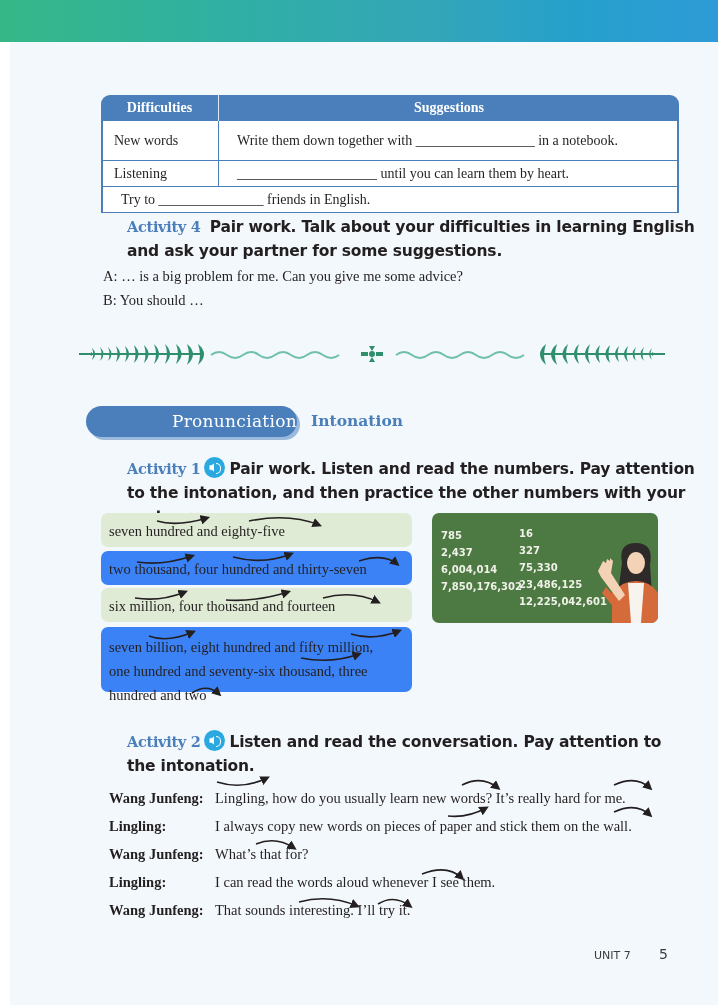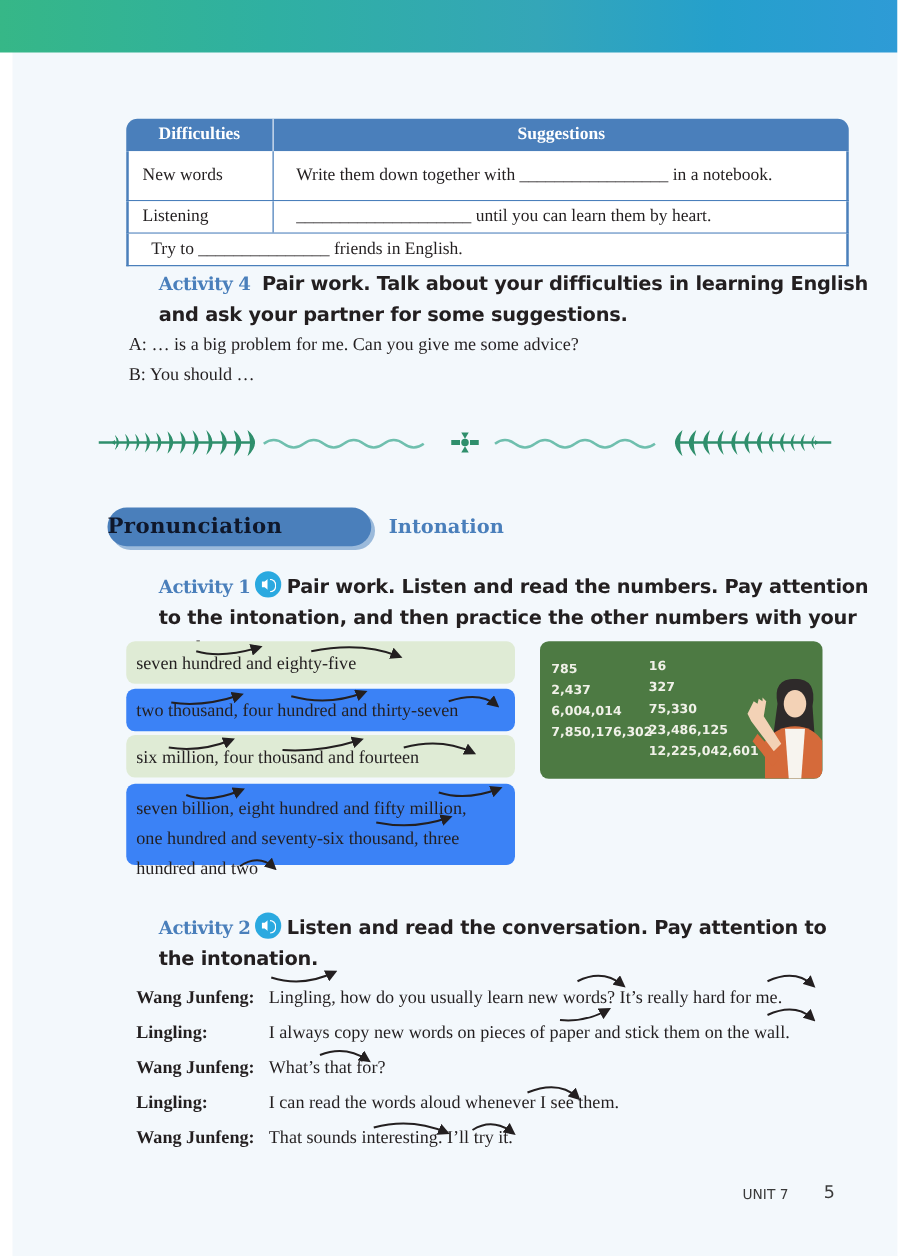--- a/index.html
+++ b/index.html
@@ -25,22 +25,22 @@
   .act-label { color: #4a7fbb; font-family: "DejaVu Serif", serif; font-weight: bold; font-size: 14.5px; margin-right: 4px; letter-spacing: -0.3px; }
   .speaker { display: inline-block; width: 21px; height: 21px; border-radius: 50%; background: #2aa9e0; vertical-align: -4px; margin-right: 4px; position: relative; }
   .speaker::before { content: ""; position: absolute; left: 5px; top: 6px; width: 5px; height: 9px; background: #fff; clip-path: polygon(0 25%, 45% 25%, 100% 0, 100% 100%, 45% 75%, 0 75%); }
   .speaker::after { content: ""; position: absolute; left: 12px; top: 6px; width: 4px; height: 9px; border: 1.5px solid #fff; border-left: none; border-radius: 0 5px 5px 0; }
 
   .dialogue-ab { position: absolute; left: 103px; font-size: 14.5px; line-height: 24px; }
 
   .divider { position: absolute; left: 76px; top: 344px; width: 592px; height: 22px; }
 
   .pron-pill { position: absolute; left: 86px; top: 406px; width: 211px; height: 31px; border-radius: 16px;
-    background: #4a7fbb; box-shadow: 3px 3px 0 #9bbadb; color: #0f172a; font-family: "DejaVu Serif", serif;
-    font-weight: bold; font-size: 17px; text-align: left; line-height: 30px; letter-spacing: 0.3px; }
+    background: #4a7fbb; box-shadow: 3px 3px 0 #9bbadb; color: #ffffff; font-family: "DejaVu Serif", serif;
+    font-weight: normal; font-size: 17px; text-align: right; line-height: 30px; letter-spacing: 0.3px; }
   .intonation { position: absolute; left: 311px; top: 409px; color: #4a7fbb; font-family: "DejaVu Serif", serif; font-weight: bold; font-size: 15.5px; line-height: 24px; }
 
   .num-box { position: absolute; left: 101px; width: 311px; border-radius: 7px; font-size: 14.5px; padding-left: 8px; color: #231f20; }
   .num-box.green { background: #dfebd5; }
   .num-box.pink { background: #3b82f6; }
   .num-box .txt { position: relative; }
   .arrows { position: absolute; left: 0; top: 0; pointer-events: none; }
 
   .board { position: absolute; left: 432px; top: 513px; width: 226px; height: 110px; background: #4d7a43; border-radius: 7px; overflow: hidden; }
   .board .col { position: absolute; color: #f0f1e8; font-family: "DejaVu Sans", sans-serif; font-size: 10px; font-weight: bold; line-height: 17px; }

